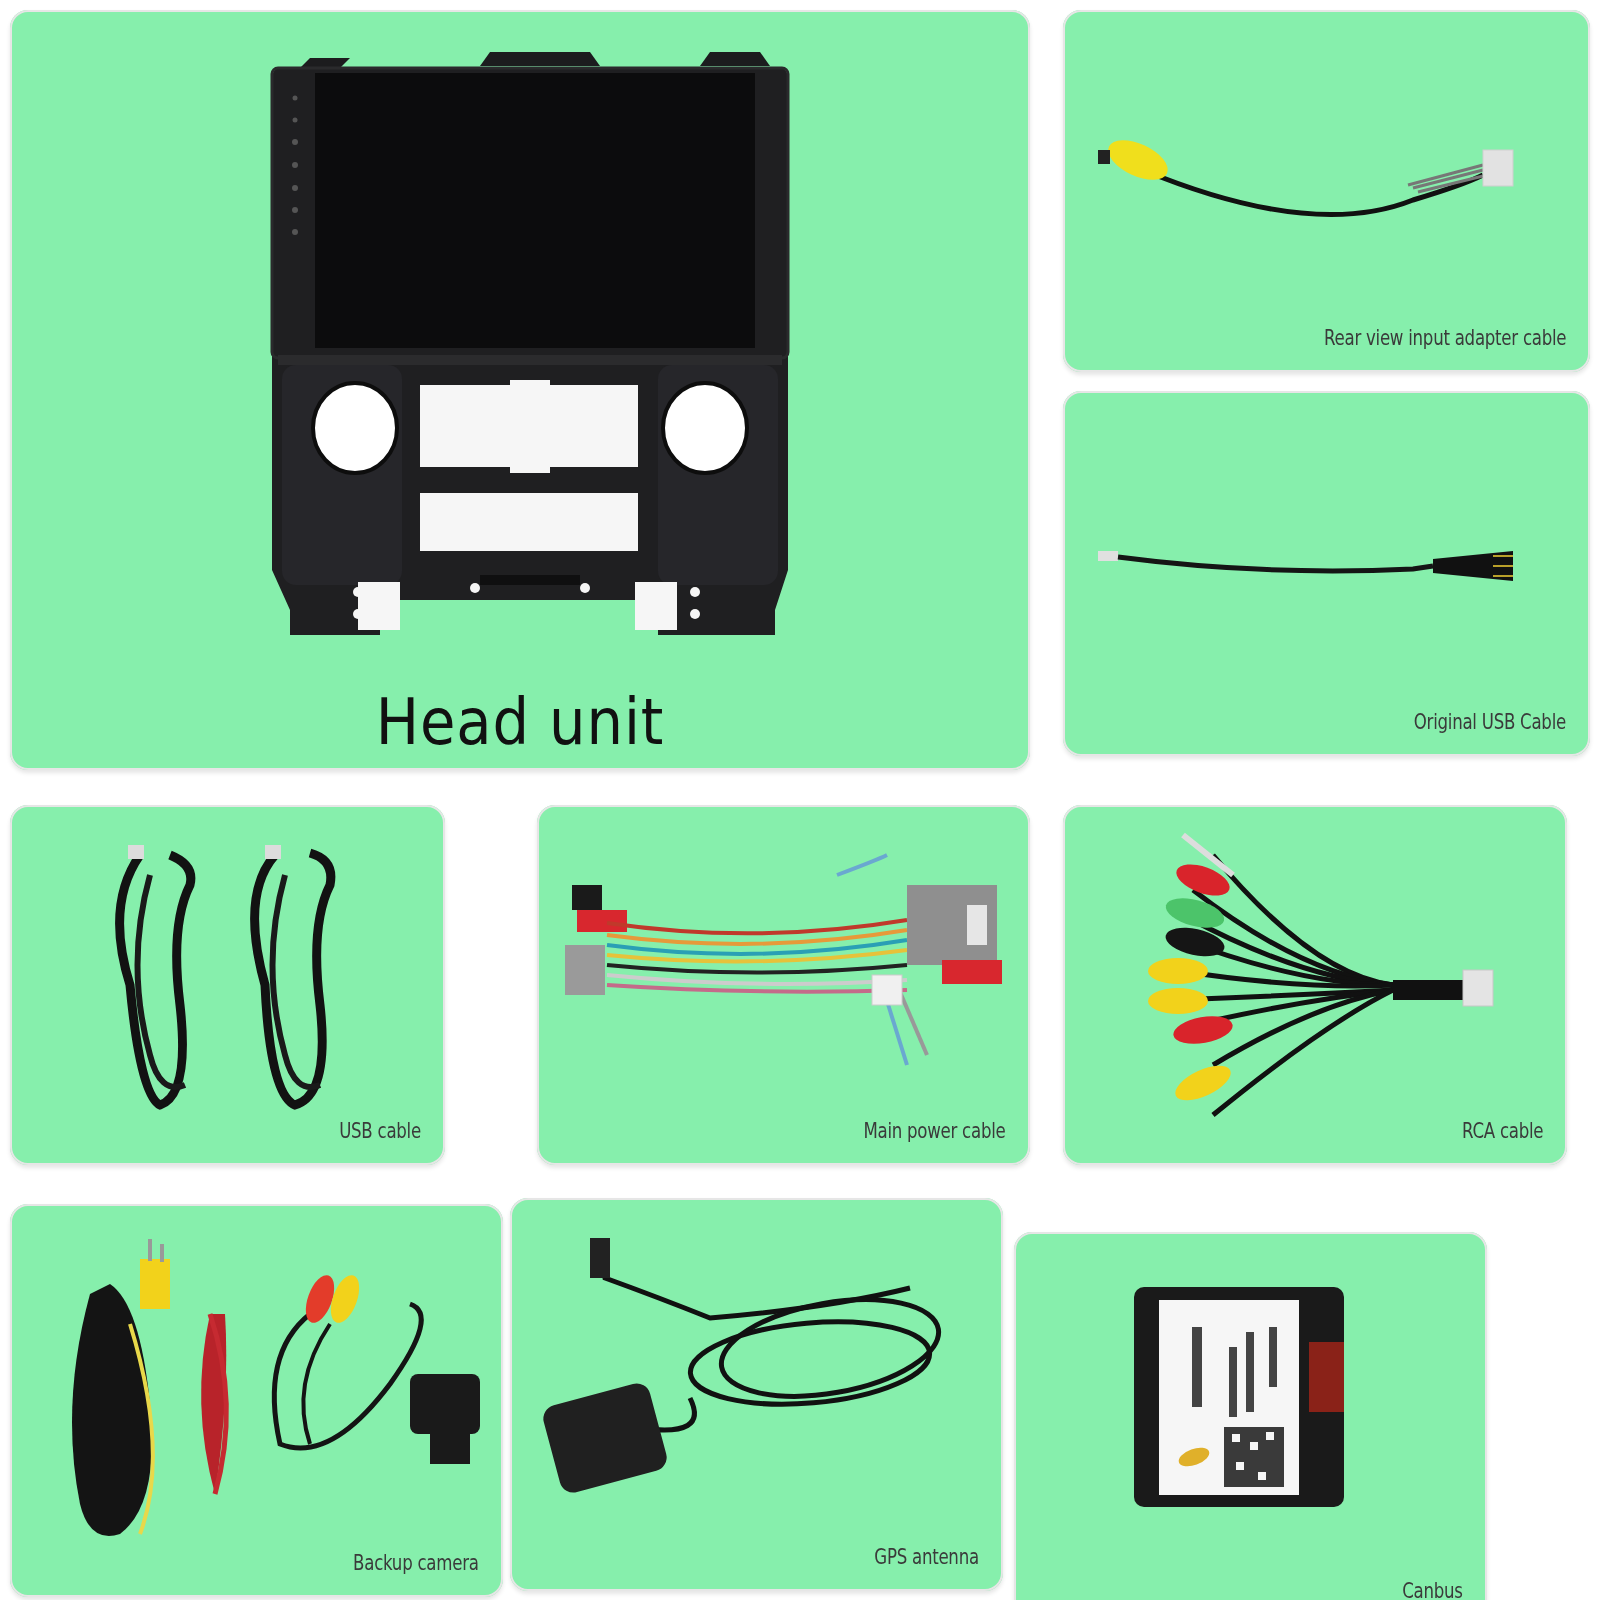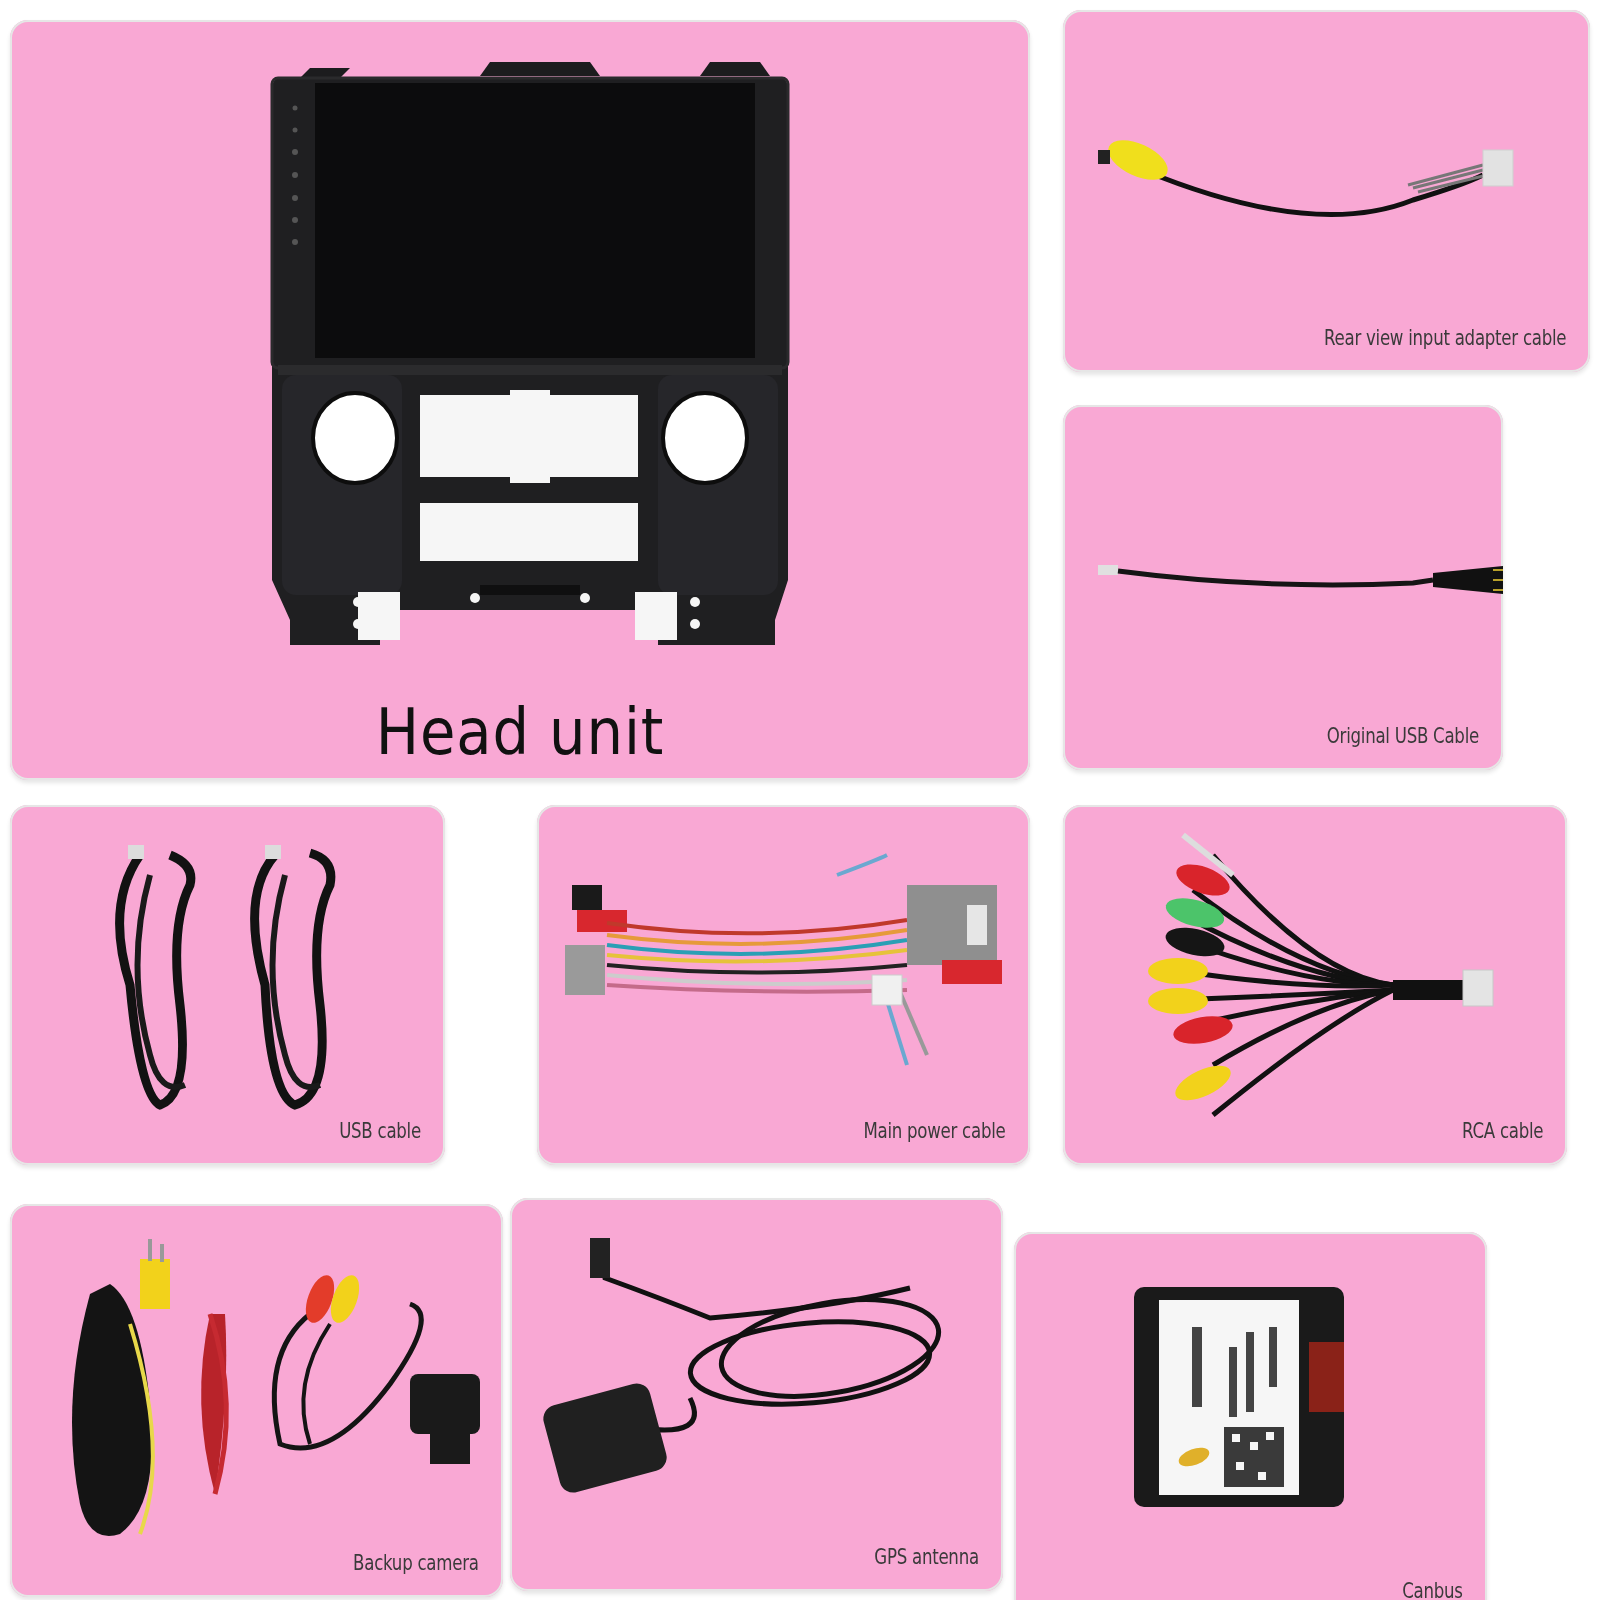--- a/index.html
+++ b/index.html
@@ -1,41 +1,41 @@
 <!DOCTYPE html>
 <html><head>
 <meta charset="utf-8">
 <style>
   html, body { margin:0; padding:0; }
   body {
     width:1600px; height:1600px; background:#ffffff; position:relative; overflow:hidden;
     font-family:"DejaVu Sans", sans-serif;
   }
   .card {
-    position:absolute; background:#f9a8d4; border-radius:18px;
+    position:absolute; background:#86efac; border-radius:18px;
     box-shadow: 0 3px 4px rgba(0,0,0,0.10), inset 0 0 0 2px #e6e6e6;
     overflow:hidden;
   }
   .label {
     position:absolute; right:24px; bottom:22px;
     font-family:"DejaVu Sans Condensed","DejaVu Sans", sans-serif;
     font-size:21px; color:#3a3a3a; letter-spacing:-0.3px; white-space:nowrap;
     transform:scaleX(0.88); transform-origin:right bottom;
   }
   .big-label {
     position:absolute; left:0; right:0; top:675px; text-align:center;
     font-size:64px; color:#111; letter-spacing:1px;
     transform:scaleX(0.9);
   }
   svg { position:absolute; left:0; top:0; }
 </style>
 </head>
 <body>
 
-<div class="card" style="left:10px;top:20px;width:1020px;height:760px;">
+<div class="card" style="left:10px;top:10px;width:1020px;height:760px;">
   <svg width="1020" height="760">
 
     <path d="M290 58 h40 l10 -10 h-40 z" fill="#1c1c1e"></path>
     <path d="M470 56 l10 -14 h100 l10 14 z" fill="#1c1c1e"></path>
     <path d="M690 56 l10 -14 h50 l10 14 z" fill="#1c1c1e"></path>
 
     <path d="M262 58 H770 Q778 58 778 70 V560 L765 600 V625 H648 V590 H370 V625 H280 V600 L262 560 V70 Q262 58 270 58 Z" fill="#1f1f21"></path>
 
     <rect x="305" y="63" width="440" height="275" fill="#0c0c0d"></rect>
     <rect x="262" y="58" width="516" height="290" rx="6" fill="none" stroke="#2a2a2c" stroke-width="3"></rect>
@@ -81,21 +81,21 @@
   <svg width="527" height="362">
     <path d="M80 160 Q250 230 350 190 Q400 175 420 165" stroke="#111" stroke-width="5" fill="none"></path>
     <ellipse cx="75" cy="150" rx="32" ry="16" transform="rotate(25 75 150)" fill="#f0df1c"></ellipse>
     <rect x="35" y="140" width="12" height="14" fill="#222"></rect>
     <path d="M345 175 L420 155 M350 178 L420 160 M355 182 L420 166" stroke="#777" stroke-width="3"></path>
     <rect x="420" y="140" width="30" height="36" fill="#e2e2e2" stroke="#cfcfcf"></rect>
   </svg>
   <div class="label">Rear view input adapter cable</div>
 </div>
 
-<div class="card" style="left:1063px;top:405px;width:440px;height:365px;">
+<div class="card" style="left:1063px;top:391px;width:527px;height:365px;">
   <svg width="527" height="365">
     <rect x="35" y="160" width="20" height="10" fill="#e0e0e0"></rect>
     <path d="M55 166 Q200 185 350 178 L370 175" stroke="#151515" stroke-width="5" fill="none"></path>
     <path d="M370 168 L450 160 L450 190 L370 182 Z" fill="#111"></path>
     <g stroke="#b8a02a" stroke-width="2">
         <line x1="430" y1="165" x2="450" y2="165"></line>
         <line x1="430" y1="175" x2="450" y2="175"></line>
         <line x1="430" y1="185" x2="450" y2="185"></line>
       </g>
   </svg>

